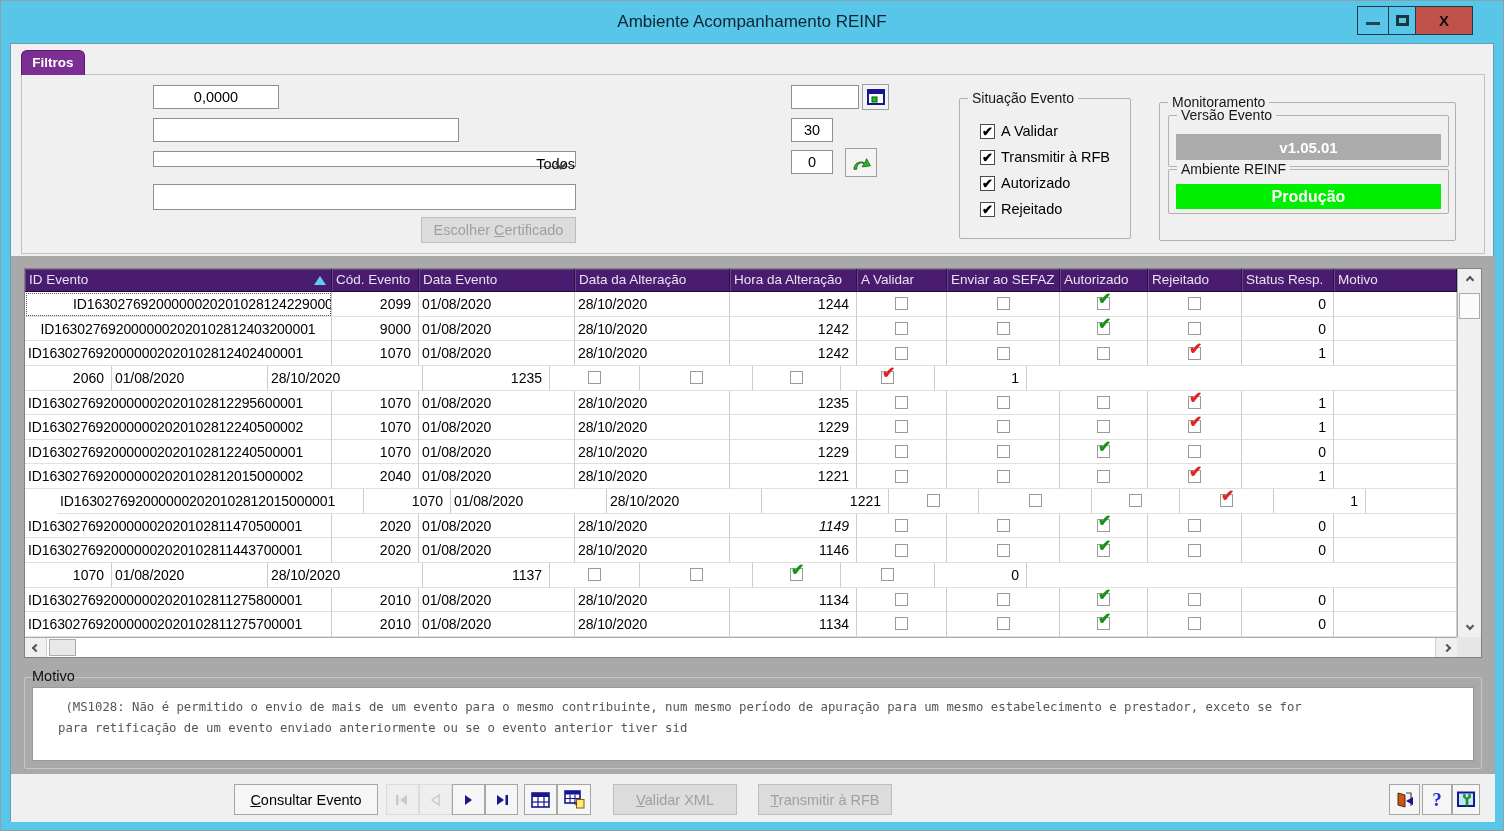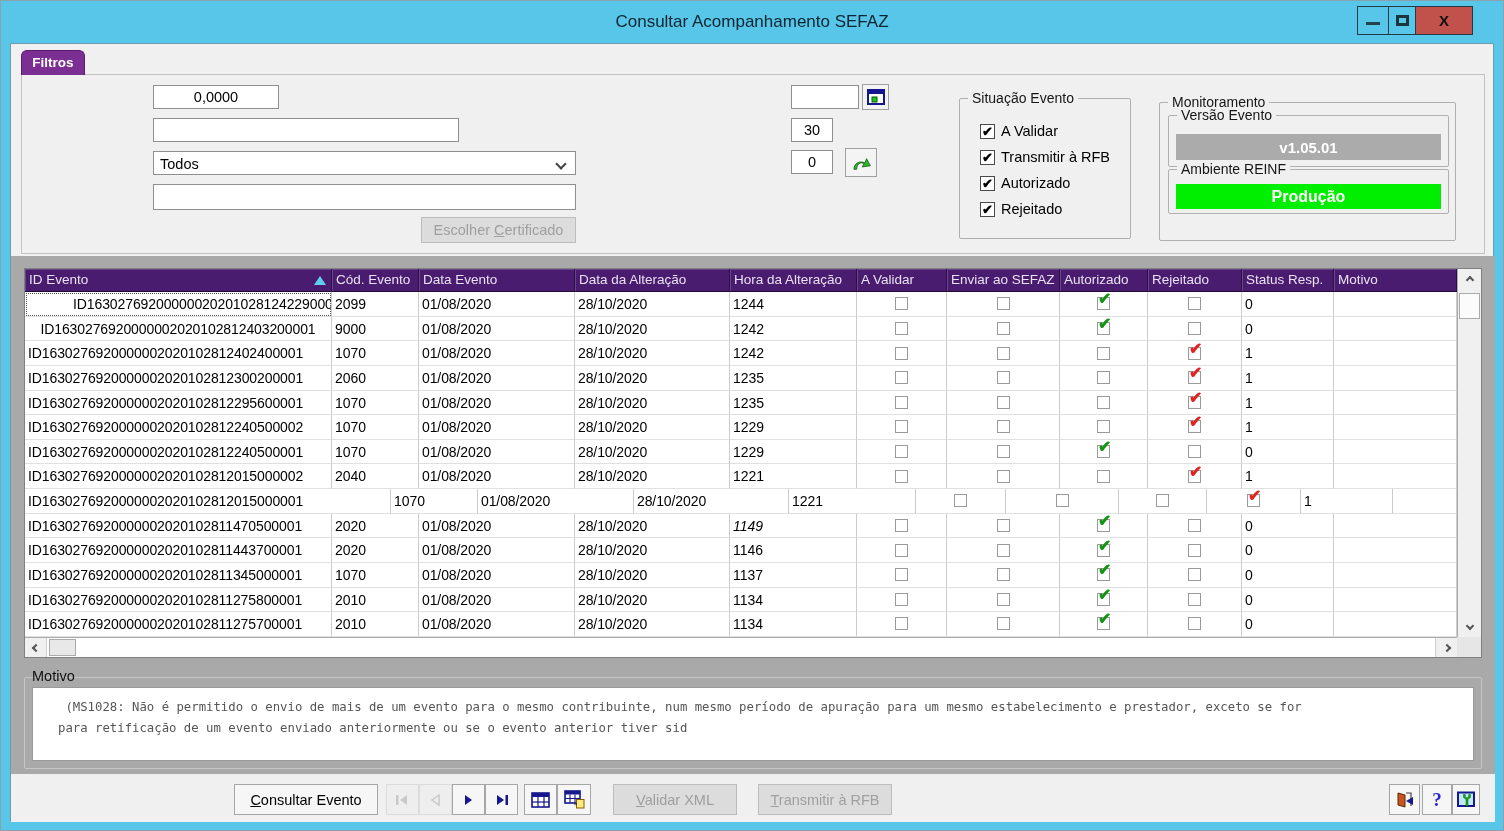--- a/index.html
+++ b/index.html
@@ -56,21 +56,21 @@
 
   
   .grid { position:absolute; left:23px; top:267px; width:1458px; height:390px; background:#fff; border:1px solid #808080; }
   .grid-head { display:flex; height:23px; width:1432px; }
   .th { position:relative; background:#4a1c70; color:#e9e2f2; font-size:13.5px; line-height:22px; padding:0 4px; border-right:1px solid #2c1047; border-bottom:1px solid #1f0a35; box-shadow:inset 1px 1px 0 rgba(255,255,255,0.18); white-space:nowrap; overflow:hidden; cursor:pointer; flex-shrink:0; }
   .sort { position:absolute; right:5px; top:7px; width:0; height:0; border-left:6px solid transparent; border-right:6px solid transparent; border-bottom:9px solid #62cdef; }
   .grid-body { width:1432px; }
   .tr { display:flex; height:24.64px; background:#fff; }
   .td { font-size:14px; line-height:24px; border-right:1px solid #cccccc; border-bottom:1px solid #e0e0e0; white-space:nowrap; overflow:hidden; flex-shrink:0; }
   .td.al { padding:0 3px; text-align:left; letter-spacing:-0.1px; }
-  .td.ar { padding:0 1px 0 3px; }
+  .td.ar { padding:0 7px 0 3px; text-align:right; }
   .td.ac { display:flex; align-items:center; justify-content:center; }
   .td.focus { outline:1px dotted #555; outline-offset:-2px;padding-left:48px; }
   .box { position:relative; width:13px; height:13px; background:#fff; border:1px solid #9a9a9a; }
   .mk { position:absolute; left:0px; top:-7px; font-size:16px; font-weight:bold; line-height:16px; }
 
   .v-scroll { position:absolute; right:0; top:0; width:24px; height:368px; background:#f0f0f0; border-left:1px solid #ababab; }
   .h-scroll { position:absolute; left:0; bottom:0; width:1432px; height:20px; background:#ffffff; border-top:1px solid #ababab; }
   .sbtn { position:absolute; background:#f0f0f0; display:flex; align-items:center; justify-content:center; cursor:pointer; }
   .sbtn .chev { width:6px; height:6px; border-color:#555; }
   .thumb { position:absolute; background:#fbfbfb; border:1px solid #ababab; cursor:pointer; }
@@ -86,21 +86,21 @@
   .nav-svg { display:block; }
 
   .help-q { font-size:19px; font-weight:bold; color:#2a2ad0; font-family:"Liberation Serif", serif; }
 </style>
 </head>
 <body>
 
 <div class="stage">
 
   <div class="titlebar">
-    <div class="title-text">Consultar Acompanhamento SEFAZ</div>
+    <div class="title-text">Ambiente Acompanhamento REINF</div>
     <div class="win-btns">
       <div class="wbtn min">
           <div class="min-glyph"></div>
         </div>
       <div class="wbtn max">
           <div class="max-glyph"></div>
         </div>
       <div class="wbtn close">
           <span>X</span>
         </div>
@@ -114,21 +114,21 @@
   <div class="tab">Filtros</div>
   <div class="filter-panel"></div>
 
   <div class="lbl" style="left:30px;top:88px;width:115px;">Rodada</div>
   <input class="inp center" style="left: 152px; top: 84px; width: 126px; height: 24px; z-index: 3;" value="0,0000">
 
   <div class="lbl" style="left:30px;top:121px;width:115px;">ID Evento</div>
   <input class="inp" style="left: 152px; top: 117px; width: 306px; height: 24px; z-index: 3;" value="">
 
   <div class="lbl" style="left:30px;top:154px;width:115px;">Cód. Evento</div>
-  <div class="combo" style="left:152px;top:150px;width:423px;height:24px;z-index:3;">
+  <div class="combo" style="left:152px;top:150px;width:423px;height:16px;z-index:3;text-align:right;">
     <span>Todos</span>
     <span class="chev down"></span>
   </div>
 
   <div class="lbl" style="left:30px;top:187px;width:115px;">Certificado</div>
   <input class="inp" style="left: 152px; top: 183px; width: 423px; height: 26px; z-index: 3;" value="">
 
   <div class="btn disabled" style="left:420px;top:216px;width:155px;height:26px;z-index:3;">
     <span><span>Escolher </span><span class="u">C</span><span>ertificado</span></span>
   </div>
@@ -267,21 +267,20 @@
           </div>
           <div class="td ac" style="width: 94px;">
             <div class="box">
               <span class="mk" style="color: rgb(227, 34, 34);">✔</span>
             </div>
           </div>
           <div class="td ar" style="width: 92px;">1</div>
           <div class="td al" style="width: 123px; flex: 1 1 0%;"></div>
         </div>
         <div class="tr">
-          <div class="td al" style="width: 307px;">ID1630276920000002020102812300200001</div>
           <div class="td ar" style="width: 87px;">2060</div>
           <div class="td al" style="width: 156px;">01/08/2020</div>
           <div class="td al" style="width: 155px;">28/10/2020</div>
           <div class="td ar" style="width: 127px;">1235</div>
           <div class="td ac" style="width: 90px;">
             <div class="box"></div>
           </div>
           <div class="td ac" style="width: 113px;">
             <div class="box"></div>
           </div>
@@ -382,21 +381,21 @@
           </div>
           <div class="td ac" style="width: 94px;">
             <div class="box">
               <span class="mk" style="color: rgb(227, 34, 34);">✔</span>
             </div>
           </div>
           <div class="td ar" style="width: 92px;">1</div>
           <div class="td al" style="width: 123px; flex: 1 1 0%;"></div>
         </div>
         <div class="tr">
-          <div class="td al" style="width: 366px;">ID1630276920000002020102812015000001</div>
+          <div class="td al" style="width: 307px; margin-left: 32px;">ID1630276920000002020102812015000001</div>
           <div class="td ar" style="width: 87px;">1070</div>
           <div class="td al" style="width: 156px;">01/08/2020</div>
           <div class="td al" style="width: 155px;">28/10/2020</div>
           <div class="td ar" style="width: 127px;">1221</div>
           <div class="td ac" style="width: 90px;">
             <div class="box"></div>
           </div>
           <div class="td ac" style="width: 113px;">
             <div class="box"></div>
           </div>
@@ -451,21 +450,20 @@
               <span class="mk" style="color: rgb(20, 148, 20);">✔</span>
             </div>
           </div>
           <div class="td ac" style="width: 94px;">
             <div class="box"></div>
           </div>
           <div class="td ar" style="width: 92px;">0</div>
           <div class="td al" style="width: 123px; flex: 1 1 0%;"></div>
         </div>
         <div class="tr">
-          <div class="td al" style="width: 307px;">ID1630276920000002020102811345000001</div>
           <div class="td ar" style="width: 87px;">1070</div>
           <div class="td al" style="width: 156px;">01/08/2020</div>
           <div class="td al" style="width: 155px;">28/10/2020</div>
           <div class="td ar" style="width: 127px;">1137</div>
           <div class="td ac" style="width: 90px;">
             <div class="box"></div>
           </div>
           <div class="td ac" style="width: 113px;">
             <div class="box"></div>
           </div>

